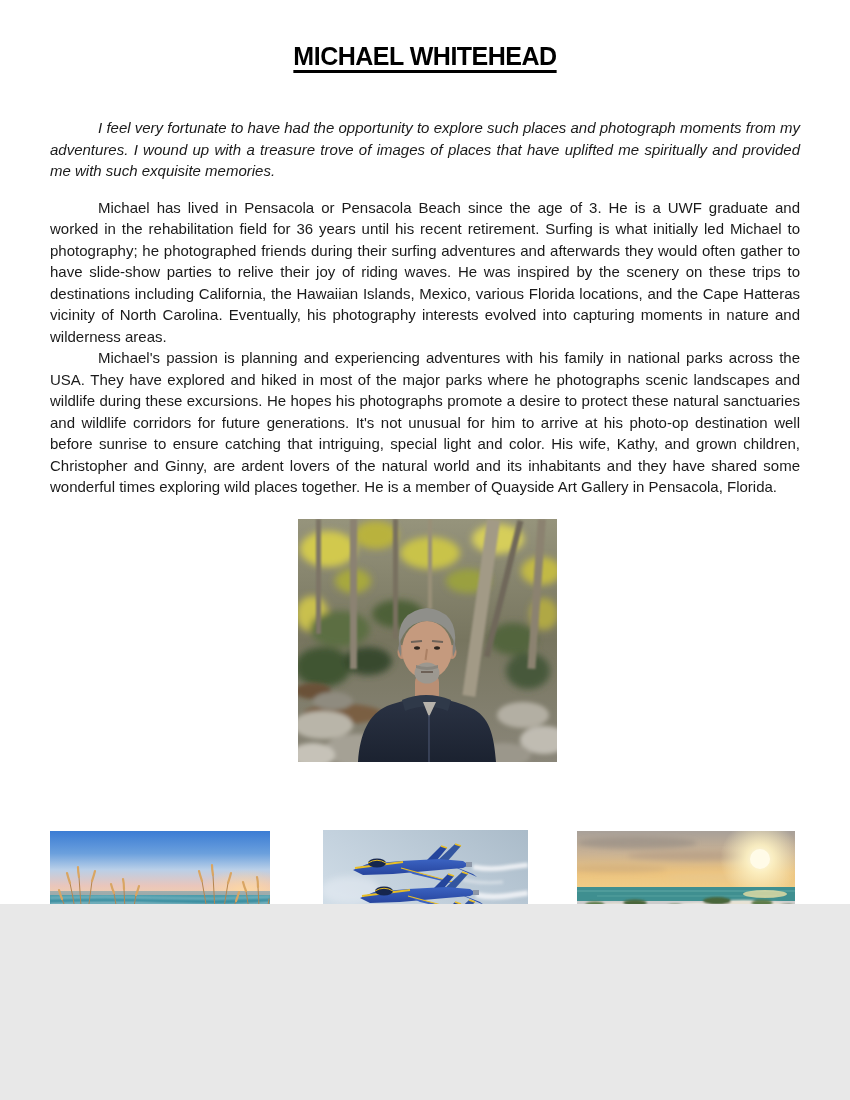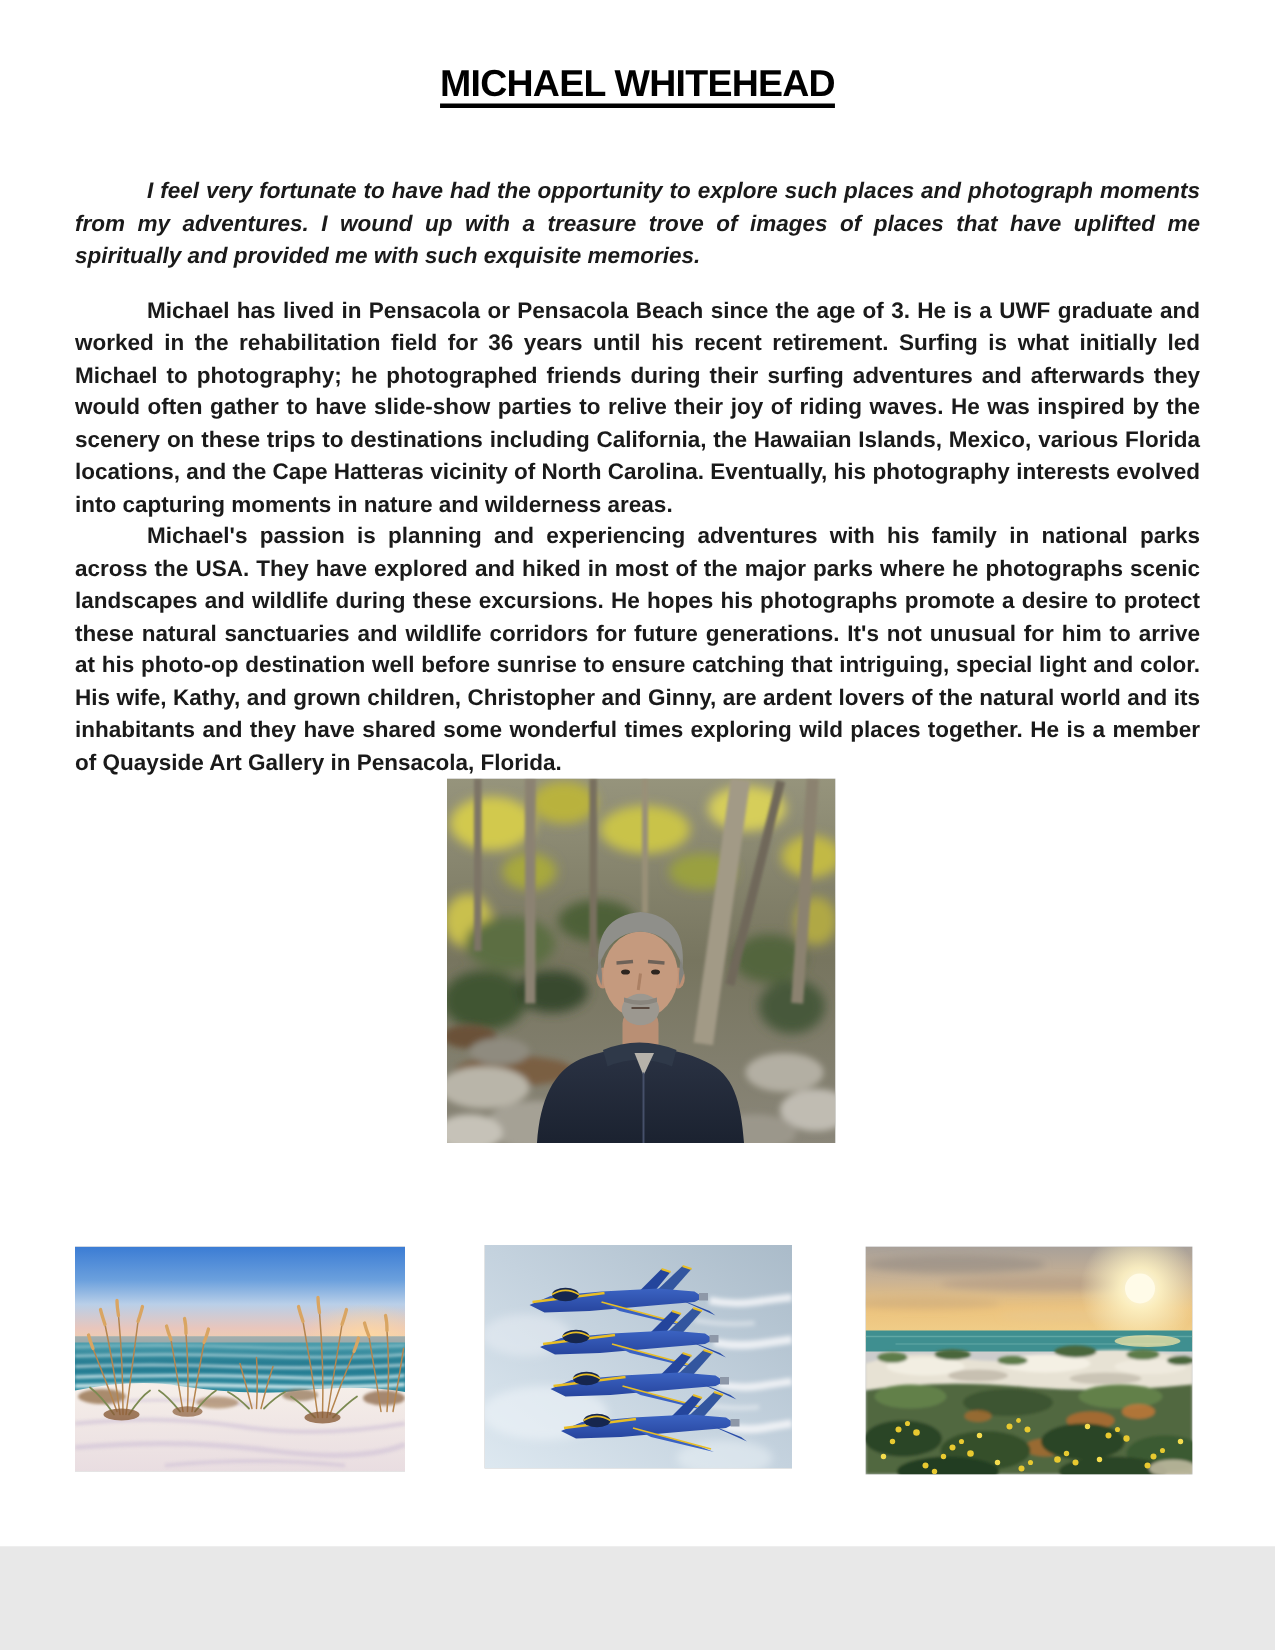--- a/index.html
+++ b/index.html
@@ -1,29 +1,29 @@
 <!DOCTYPE html>
 <html><head>
 <meta charset="utf-8">
 <style>
   html,body{margin:0;padding:0;background:#e8e8e8;}
   .page{
-    position:relative;width:850px;height:1031px;background:#ffffff;
+    position:relative;width:850px;height:904px;background:#ffffff;
     font-family:"Liberation Sans",sans-serif;color:#1a1a1a;overflow:hidden;margin:0 auto;
   }
   .doc-title{
     position:absolute;top:42px;left:0;width:850px;text-align:center;
     font-size:25px;font-weight:bold;letter-spacing:-0.5px;color:#000;
     text-decoration:underline;text-decoration-thickness:2.5px;text-underline-offset:5px;
   }
   .text-block{
     position:absolute;left:50px;top:117px;width:750px;
     font-size:15px;line-height:21.5px;text-align:justify;
   }
-  .text-block p{margin:0;text-indent:48px;font-weight:bold;}
+  .text-block p{margin:0;text-indent:48px;}
   .text-block p.intro{font-style:italic;margin-bottom:15px;}
   .photo{position:absolute;overflow:hidden;background:#ccc;}
   .photo svg{display:block;}
   #portrait-photo{left:298px;top:519px;width:259px;height:243px;}
   #beach-photo{left:50px;top:831px;width:220px;height:150px;}
   #jets-photo{left:323px;top:830px;width:205px;height:149px;}
   #dunes-photo{left:577px;top:831px;width:218px;height:152px;}
 </style>
 </head>
 <body>

